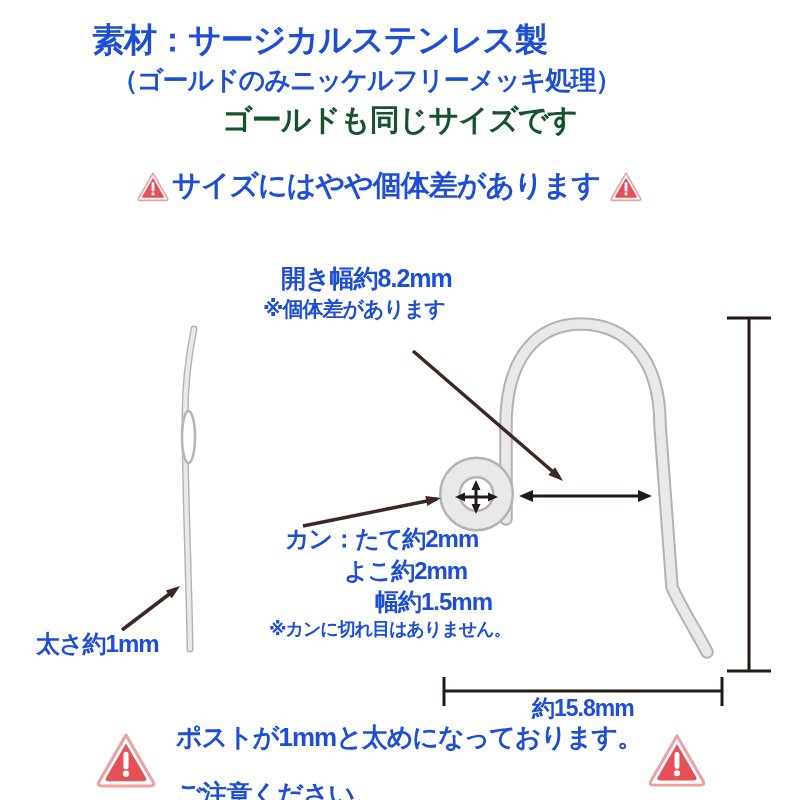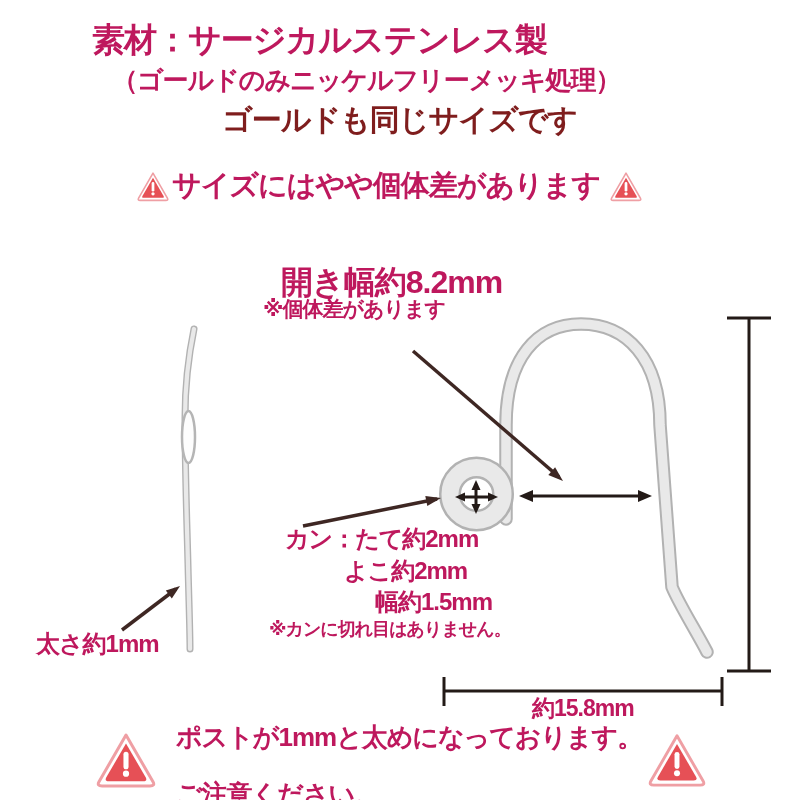--- a/index.html
+++ b/index.html
@@ -2,27 +2,27 @@
 <html><head>
 <meta charset="utf-8">
 <style>
   html,body{margin:0;padding:0;background:#fff;}
   .canvas{
     position:relative;width:800px;height:800px;background:#ffffff;
     overflow:hidden;font-family:"Liberation Sans","DejaVu Sans",sans-serif;
   }
   .label{
     position:absolute;font-weight:bold;white-space:nowrap;
-    color:#be185d;line-height:1.15;letter-spacing:-1px;
+    color:#1d4ed8;line-height:1.15;letter-spacing:-1px;
   }
   .title      {left:92px;  top:21px;  font-size:33px;}
   .subtitle   {left:112px; top:66px;  font-size:26px;}
-  .gold-note  {left:222px; top:103px; font-size:30px; color:#7f1d1d;}
+  .gold-note  {left:222px; top:103px; font-size:30px; color:#14532d;}
   .size-warn  {left:172px; top:169px; font-size:29px;}
-  .open-lbl   {left:281px; top:264px; font-size:32px;}
+  .open-lbl   {left:281px; top:264px; font-size:25px;}
   .open-note  {left:263px; top:297px; font-size:21px;text-align:right;}
   .height-lbl {left:632px; top:337px; font-size:25px;}
   .kan1       {left:285px; top:525px; font-size:24px;text-align:center;}
   .kan2       {left:344px; top:557px; font-size:24px;}
   .kan3       {left:337px; top:588px; font-size:24px;padding-left:38px;}
   .kan-note   {left:269px; top:619px; font-size:18px;text-align:right;}
   .thick-lbl  {left:36px;  top:630px; font-size:24px;}
   .width-lbl  {left:532px; top:695px; font-size:23px;}
   .foot1      {left:176px; top:723px; font-size:26px;}
   .foot2      {left:176px; top:758px; font-size:26px;margin-top:22px;}

